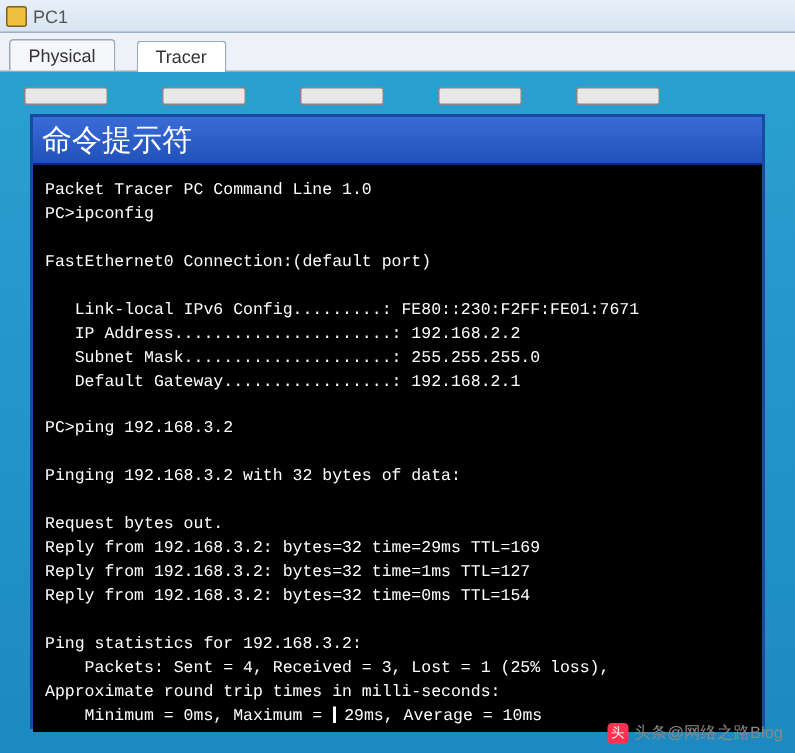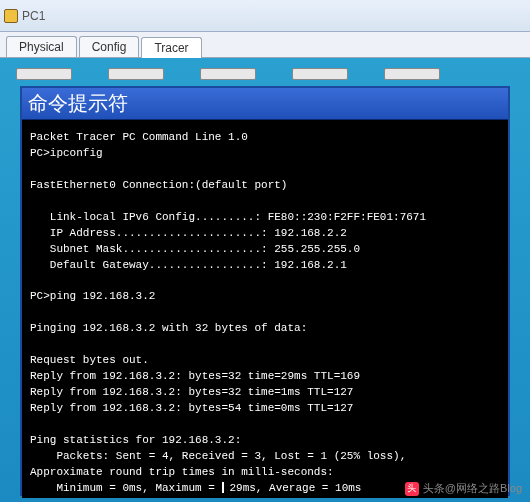--- a/index.html
+++ b/index.html
@@ -5,41 +5,41 @@
   * { margin: 0; padding: 0; box-sizing: border-box; }
   body {
     font-family: "Segoe UI", Tahoma, sans-serif;
     background: #c8d8ec;
     width: 530px;
     height: 502px;
     overflow: hidden;
     position: relative;
   }
   .titlebar {
-    height: 32px;
+    height: 22px;
     background: linear-gradient(#e8f0fa, #d8e4f2);
     display: flex;
     align-items: center;
     padding: 0 4px;
     font-size: 12px;
     color: #555;
     border-bottom: 1px solid #a0b0c8;
   }
   .titlebar .icon {
     width: 14px; height: 14px;
     background: #f0c040;
     border: 1px solid #806020;
     margin-right: 4px;
     border-radius: 2px;
   }
   .tabrow {
     height: 26px;
     display: flex;
     align-items: flex-end;
-    gap: 2px;
+    gap: 14px;
     padding: 0 6px;
     background: #eef2f8;
     border-bottom: 1px solid #9aa8b8;
   }
   .tab {
     padding: 3px 12px;
     font-size: 12px;
     color: #333;
     background: #f5f7fa;
     border: 1px solid #9aa8b8;
@@ -132,21 +132,20 @@
 </head>
 <body>
 
 <div class="titlebar">
   <span class="icon"></span>
   <span>PC1</span>
 </div>
 
 <div class="tabrow">
   <div class="tab">Physical</div>
-  <div class="tab">Config</div>
   <div class="tab active">Tracer</div>
 </div>
 
 <div class="desktop-area">
   <div class="iconrow">
     <div class="ditem"></div>
     <div class="ditem"></div>
     <div class="ditem"></div>
     <div class="ditem"></div>
     <div class="ditem"></div>
@@ -164,21 +163,21 @@
 <span>   Subnet Mask.....................: 255.255.255.0</span>
 <span>   Default Gateway.................: 192.168.2.1</span>
 
 <span>PC&gt;ping 192.168.3.2</span>
 
 <span>Pinging 192.168.3.2 with 32 bytes of data:</span>
 
 <span>Request bytes out.</span>
 <span>Reply from 192.168.3.2: bytes=32 time=29ms TTL=169</span>
 <span>Reply from 192.168.3.2: bytes=32 time=1ms TTL=127</span>
-<span>Reply from 192.168.3.2: bytes=54 time=0ms TTL=127</span>
+<span>Reply from 192.168.3.2: bytes=32 time=0ms TTL=154</span>
 
 <span>Ping statistics for 192.168.3.2:</span>
 <span>    Packets: Sent = 4, Received = 3, Lost = 1 (25% loss),</span>
 <span>Approximate round trip times in milli-seconds:</span>
 <span>    Minimum = 0ms, Maximum = </span><span class="cursor"></span><span>29ms, Average = 10ms</span>
 
 </div>
   </div>
 </div>
 

